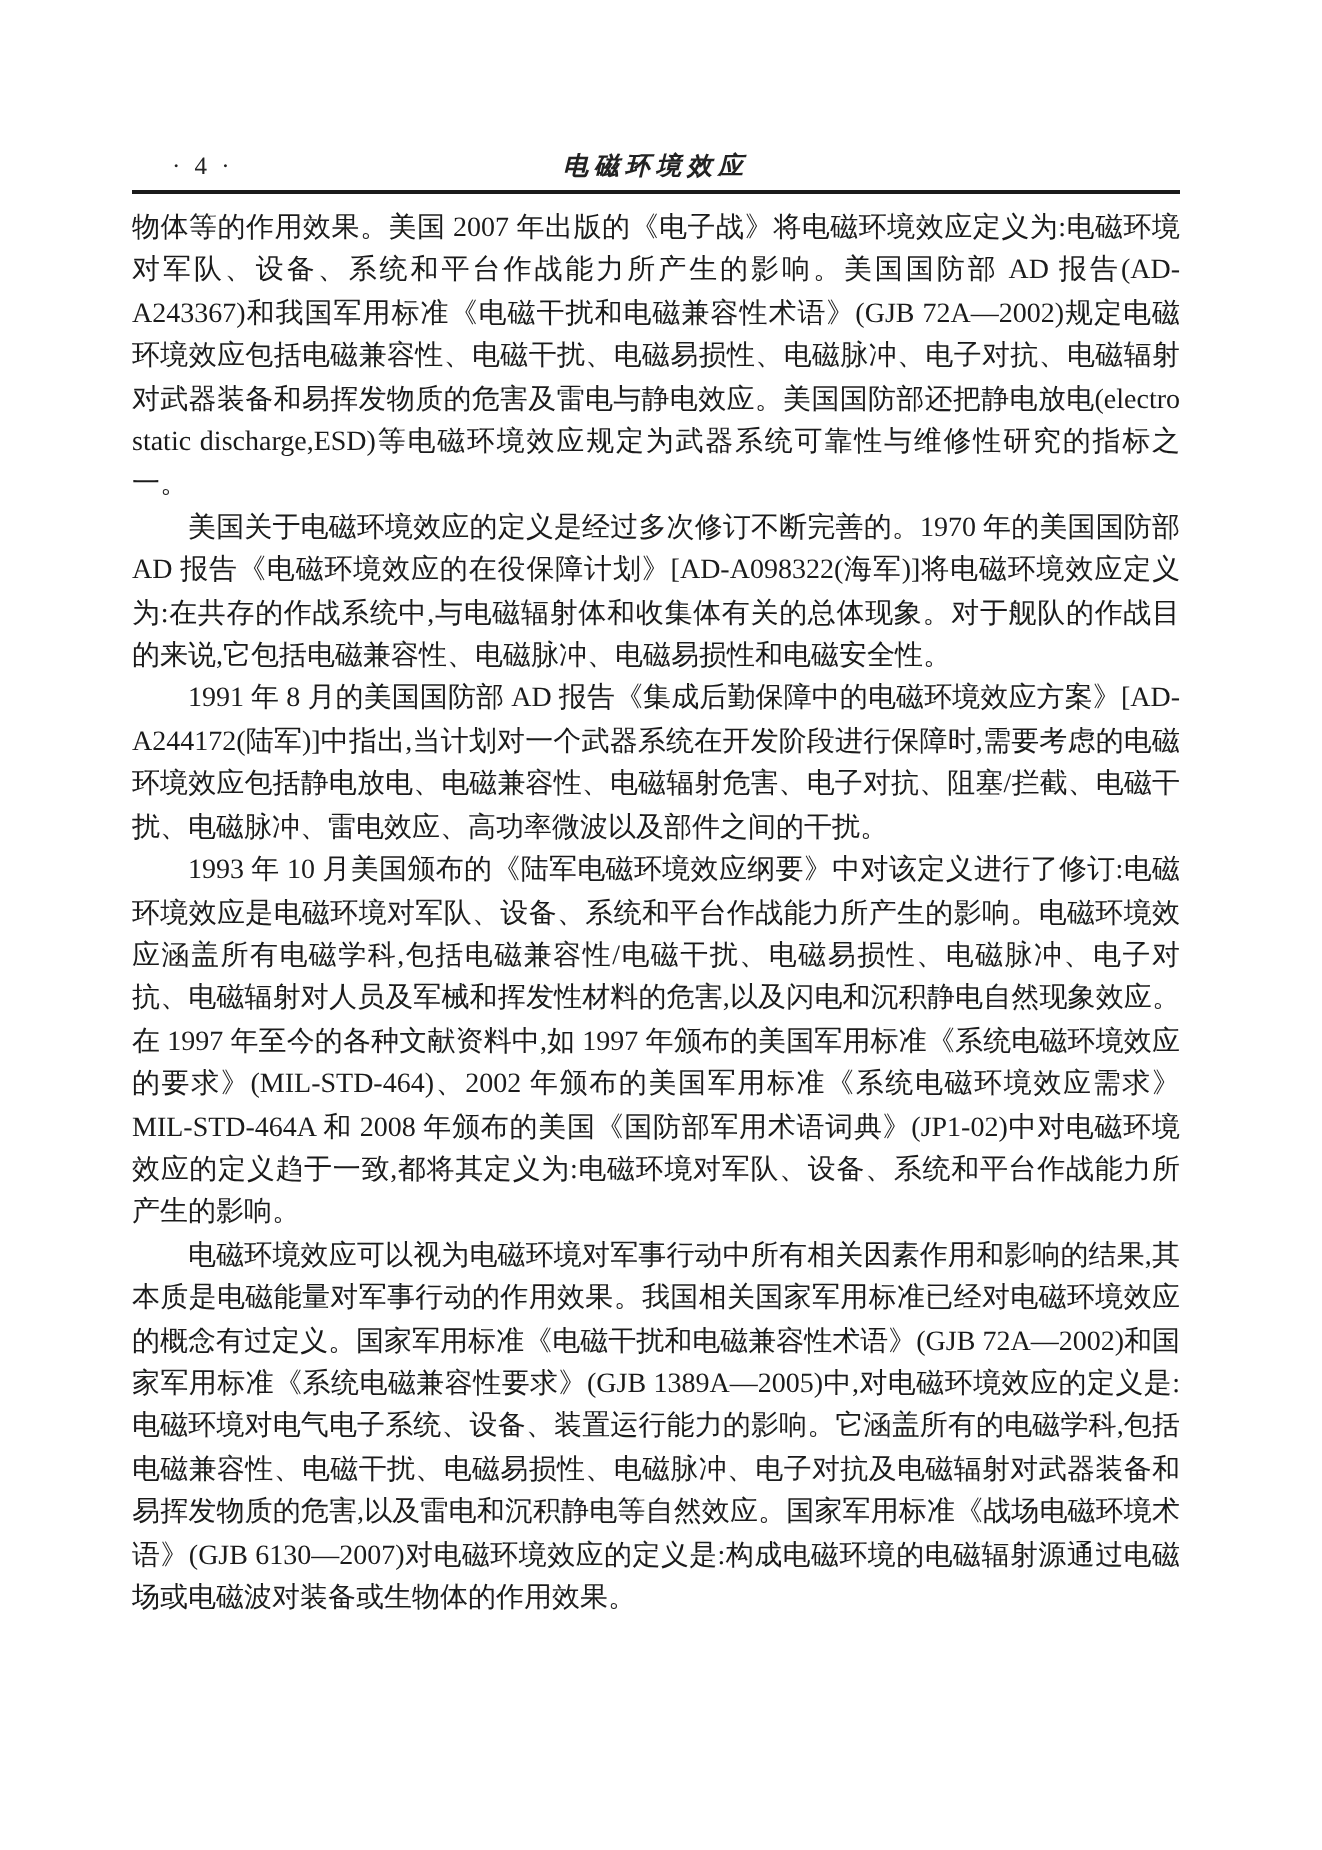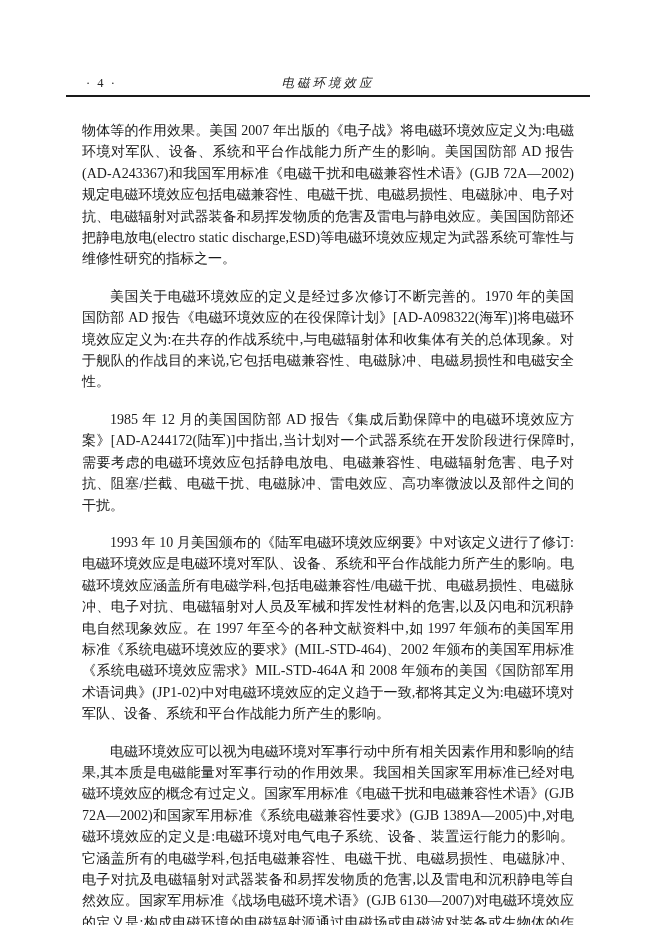--- a/index.html
+++ b/index.html
@@ -33,41 +33,42 @@
     letter-spacing: 2px;
     color: #222222;
   }
   .running-title {
     display: block;
     width: 100%;
     text-align: center;
     font-style: italic;
     letter-spacing: 3px;
     color: #222222;
+    font-weight: bold;
   }
   .header-rule {
     position: absolute;
     top: 95px;
     left: 66px;
     width: 524px;
     height: 1.5px;
     background: #1a1a1a;
   }
   .page-body {
     position: absolute;
     top: 104px;
     left: 66px;
     width: 524px;
     font-size: 14px;
     line-height: 21.4px;
     text-align: justify;
     color: #1b1b1b;
   }
   .page-body p {
-    margin: 16px;
+    margin: 0;
     padding: 0;
     text-indent: 2em;
   }
   .page-body p.no-indent {
     text-indent: 0;
   }
 </style>
 </head>
 <body>
 
@@ -76,18 +77,18 @@
   <div class="page-header">
     <span class="page-number">· 4 ·</span>
     <span class="running-title">电磁环境效应</span>
   </div>
 
   <div class="header-rule"></div>
 
   <div class="page-body">
     <p class="no-indent">物体等的作用效果。美国 2007 年出版的《电子战》将电磁环境效应定义为:电磁环境对军队、设备、系统和平台作战能力所产生的影响。美国国防部 AD 报告(AD-A243367)和我国军用标准《电磁干扰和电磁兼容性术语》(GJB 72A—2002)规定电磁环境效应包括电磁兼容性、电磁干扰、电磁易损性、电磁脉冲、电子对抗、电磁辐射对武器装备和易挥发物质的危害及雷电与静电效应。美国国防部还把静电放电(electro static discharge,ESD)等电磁环境效应规定为武器系统可靠性与维修性研究的指标之一。</p>
     <p>美国关于电磁环境效应的定义是经过多次修订不断完善的。1970 年的美国国防部 AD 报告《电磁环境效应的在役保障计划》[AD-A098322(海军)]将电磁环境效应定义为:在共存的作战系统中,与电磁辐射体和收集体有关的总体现象。对于舰队的作战目的来说,它包括电磁兼容性、电磁脉冲、电磁易损性和电磁安全性。</p>
-    <p>1985 年 12 月的美国国防部 AD 报告《集成后勤保障中的电磁环境效应方案》[AD-A244172(陆军)]中指出,当计划对一个武器系统在开发阶段进行保障时,需要考虑的电磁环境效应包括静电放电、电磁兼容性、电磁辐射危害、电子对抗、阻塞/拦截、电磁干扰、电磁脉冲、雷电效应、高功率微波以及部件之间的干扰。</p>
+    <p>1991 年 8 月的美国国防部 AD 报告《集成后勤保障中的电磁环境效应方案》[AD-A244172(陆军)]中指出,当计划对一个武器系统在开发阶段进行保障时,需要考虑的电磁环境效应包括静电放电、电磁兼容性、电磁辐射危害、电子对抗、阻塞/拦截、电磁干扰、电磁脉冲、雷电效应、高功率微波以及部件之间的干扰。</p>
     <p>1993 年 10 月美国颁布的《陆军电磁环境效应纲要》中对该定义进行了修订:电磁环境效应是电磁环境对军队、设备、系统和平台作战能力所产生的影响。电磁环境效应涵盖所有电磁学科,包括电磁兼容性/电磁干扰、电磁易损性、电磁脉冲、电子对抗、电磁辐射对人员及军械和挥发性材料的危害,以及闪电和沉积静电自然现象效应。在 1997 年至今的各种文献资料中,如 1997 年颁布的美国军用标准《系统电磁环境效应的要求》(MIL-STD-464)、2002 年颁布的美国军用标准《系统电磁环境效应需求》MIL-STD-464A 和 2008 年颁布的美国《国防部军用术语词典》(JP1-02)中对电磁环境效应的定义趋于一致,都将其定义为:电磁环境对军队、设备、系统和平台作战能力所产生的影响。</p>
     <p>电磁环境效应可以视为电磁环境对军事行动中所有相关因素作用和影响的结果,其本质是电磁能量对军事行动的作用效果。我国相关国家军用标准已经对电磁环境效应的概念有过定义。国家军用标准《电磁干扰和电磁兼容性术语》(GJB 72A—2002)和国家军用标准《系统电磁兼容性要求》(GJB 1389A—2005)中,对电磁环境效应的定义是:电磁环境对电气电子系统、设备、装置运行能力的影响。它涵盖所有的电磁学科,包括电磁兼容性、电磁干扰、电磁易损性、电磁脉冲、电子对抗及电磁辐射对武器装备和易挥发物质的危害,以及雷电和沉积静电等自然效应。国家军用标准《战场电磁环境术语》(GJB 6130—2007)对电磁环境效应的定义是:构成电磁环境的电磁辐射源通过电磁场或电磁波对装备或生物体的作用效果。</p>
   </div>
 
 </div>
 
 </body></html>

